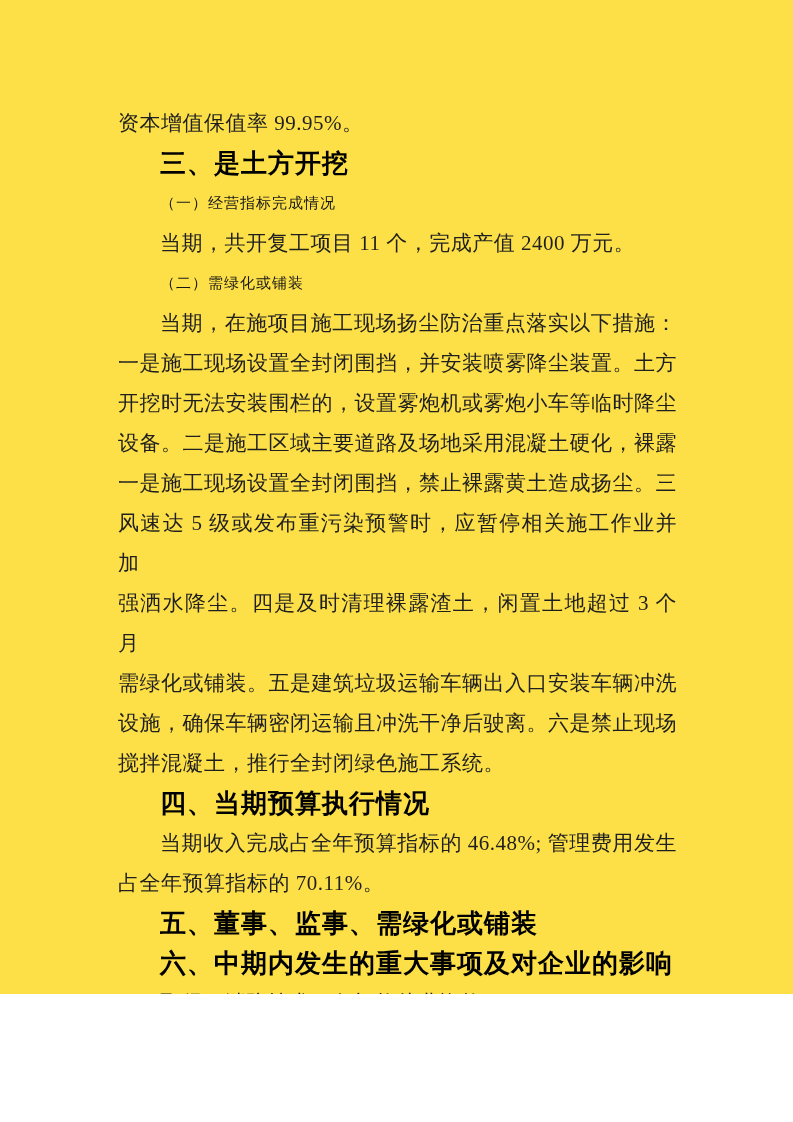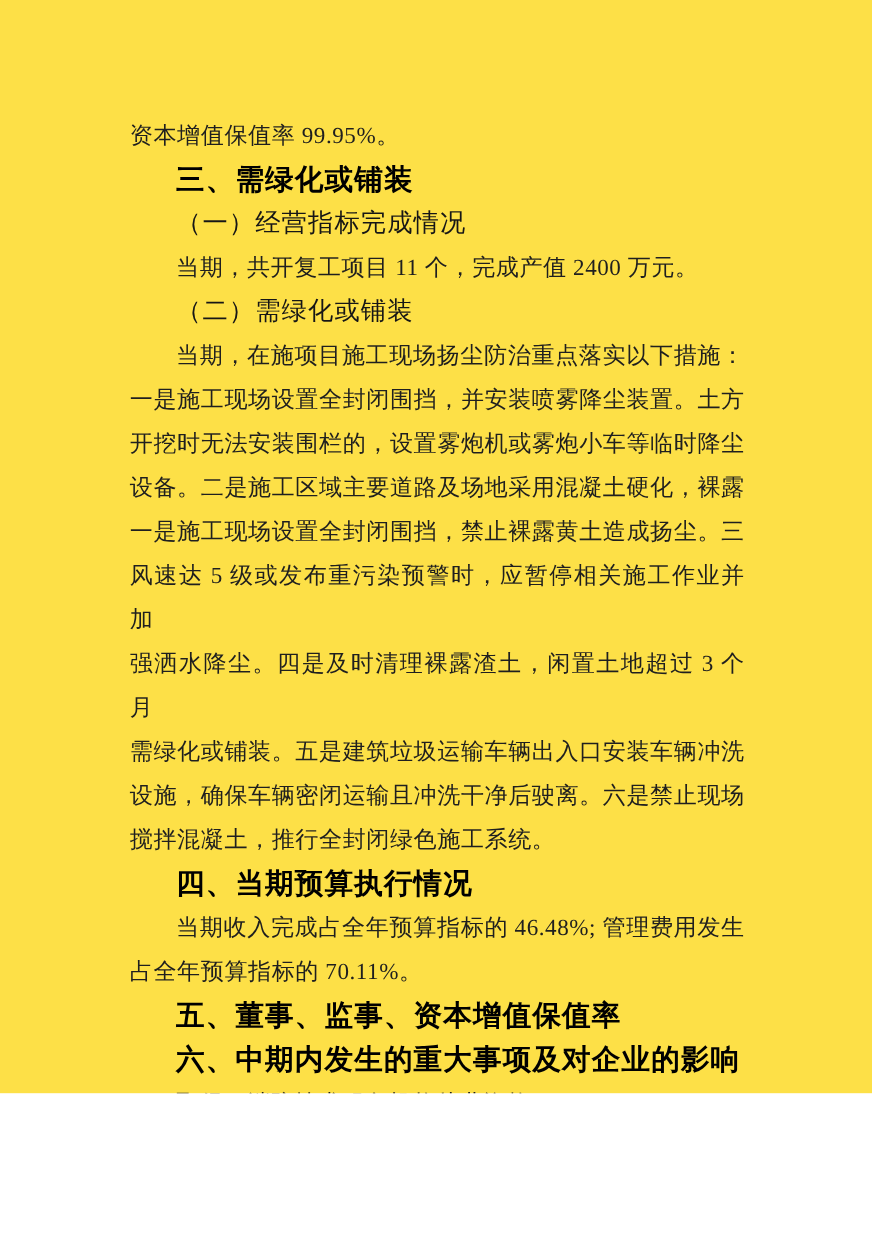--- a/index.html
+++ b/index.html
@@ -44,42 +44,42 @@
   
   .hd {
     font-family: "Liberation Sans", "DejaVu Sans", sans-serif;
     font-weight: 700;
     font-size: 26px;
     letter-spacing: 1px;
     color: #000000;
   }
   
   .sub {
-    font-size: 23px;
+    font-size: 15px;
     letter-spacing: 1px;
     color: #161616;
   }
   .pagenum {
     margin-top: 14px;
     text-align: center;
     font-size: 15px;
     line-height: 20px;
     color: #111111;
     letter-spacing: 0;
   }
 </style>
 </head>
 <body>
 
 <div class="page">
   <div class="content">
 
     <div class="ln">资本增值保值率 99.95%。</div>
 
-    <div class="ln hd ind">三、需绿化或铺装</div>
+    <div class="ln hd ind">三、是土方开挖</div>
 
     <div class="ln sub ind">（一）经营指标完成情况</div>
 
     <div class="ln ind">当期，共开复工项目 11 个，完成产值 2400 万元。</div>
 
     <div class="ln sub ind">（二）需绿化或铺装</div>
 
     <div class="ln jf ind">当期，在施项目施工现场扬尘防治重点落实以下措施：</div>
     <div class="ln jf">一是施工现场设置全封闭围挡，并安装喷雾降尘装置。土方</div>
     <div class="ln jf">开挖时无法安装围栏的，设置雾炮机或雾炮小车等临时降尘</div>
@@ -89,21 +89,21 @@
     <div class="ln jf">强洒水降尘。四是及时清理裸露渣土，闲置土地超过 3 个月</div>
     <div class="ln jf">需绿化或铺装。五是建筑垃圾运输车辆出入口安装车辆冲洗</div>
     <div class="ln jf">设施，确保车辆密闭运输且冲洗干净后驶离。六是禁止现场</div>
     <div class="ln">搅拌混凝土，推行全封闭绿色施工系统。</div>
 
     <div class="ln hd ind">四、当期预算执行情况</div>
 
     <div class="ln jf ind">当期收入完成占全年预算指标的 46.48%; 管理费用发生</div>
     <div class="ln">占全年预算指标的 70.11%。</div>
 
-    <div class="ln hd ind">五、董事、监事、资本增值保值率</div>
+    <div class="ln hd ind">五、董事、监事、需绿化或铺装</div>
 
 
     <div class="ln hd ind">六、中期内发生的重大事项及对企业的影响</div>
 
     <div class="ln ind">取得了消防技术服务机构从业资格。</div>
 
     <div class="ln pagenum">2</div>
 
   </div>
 </div>

